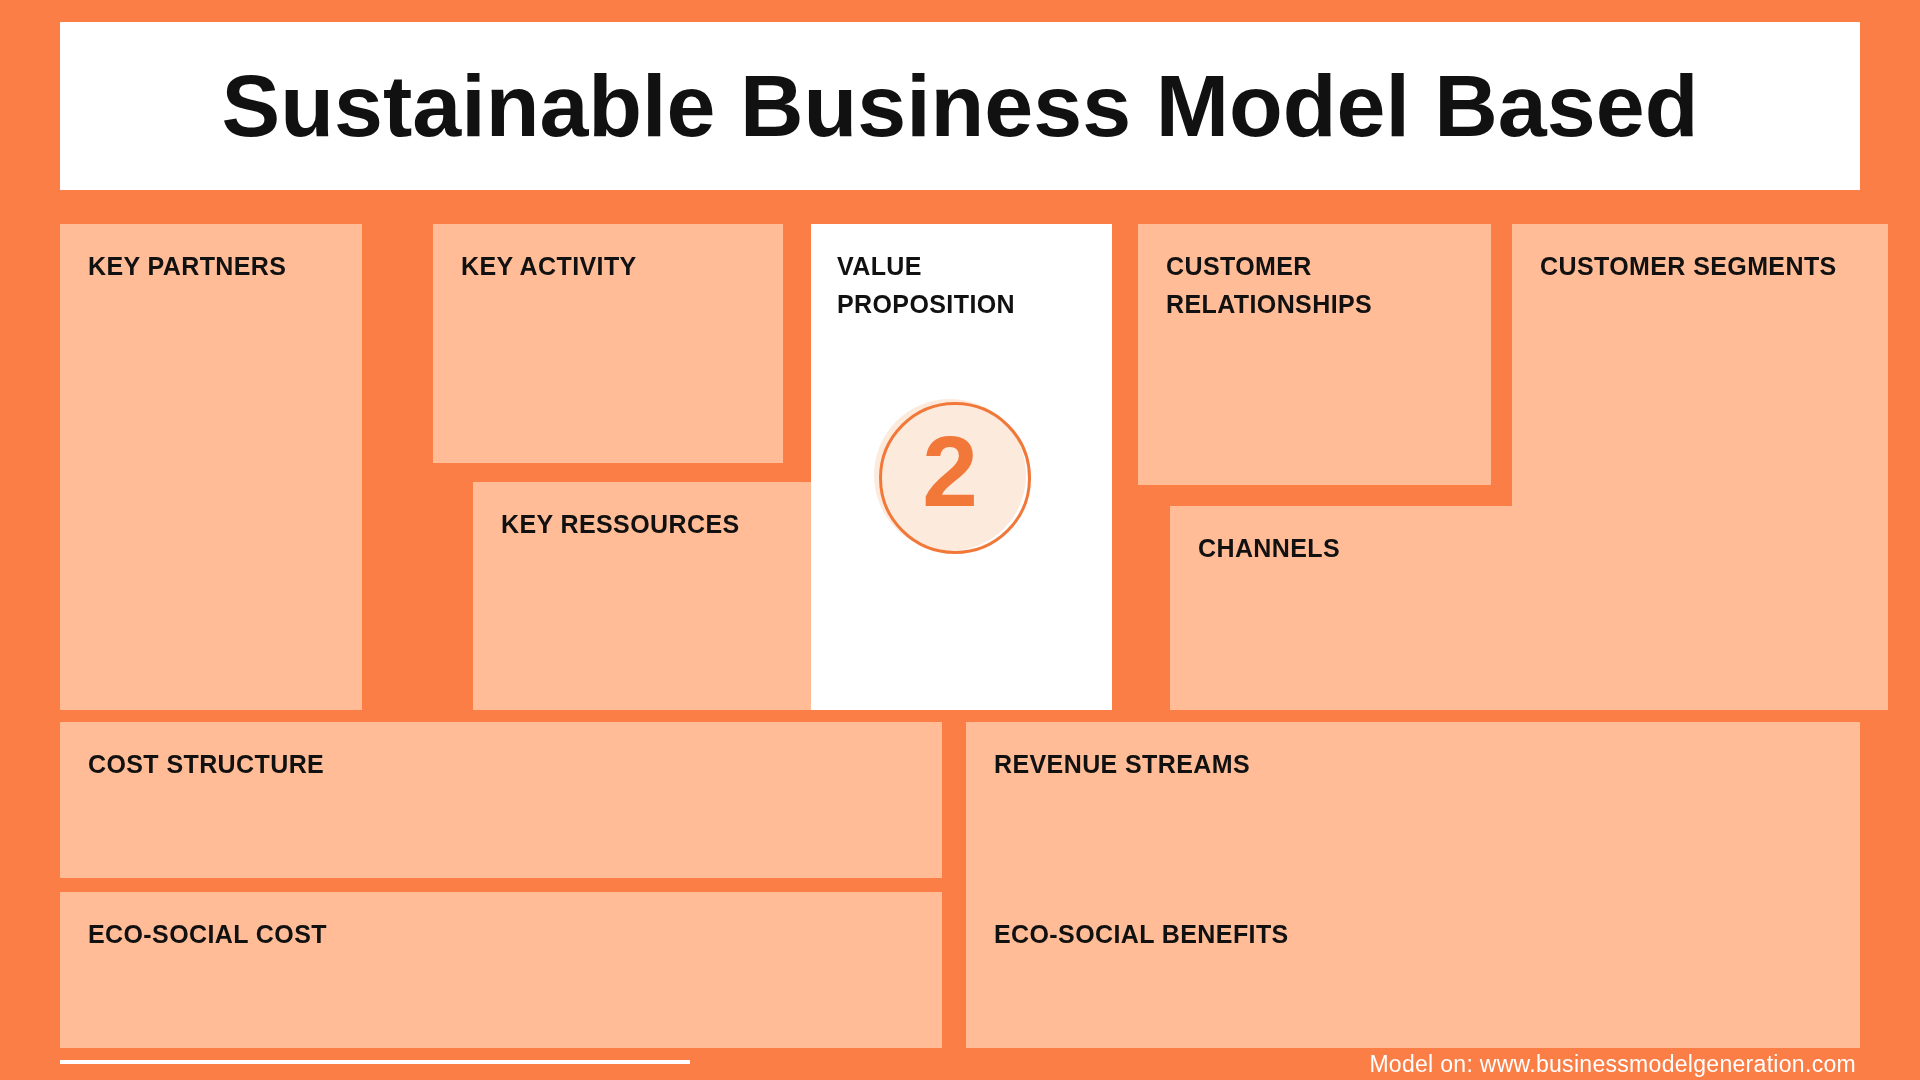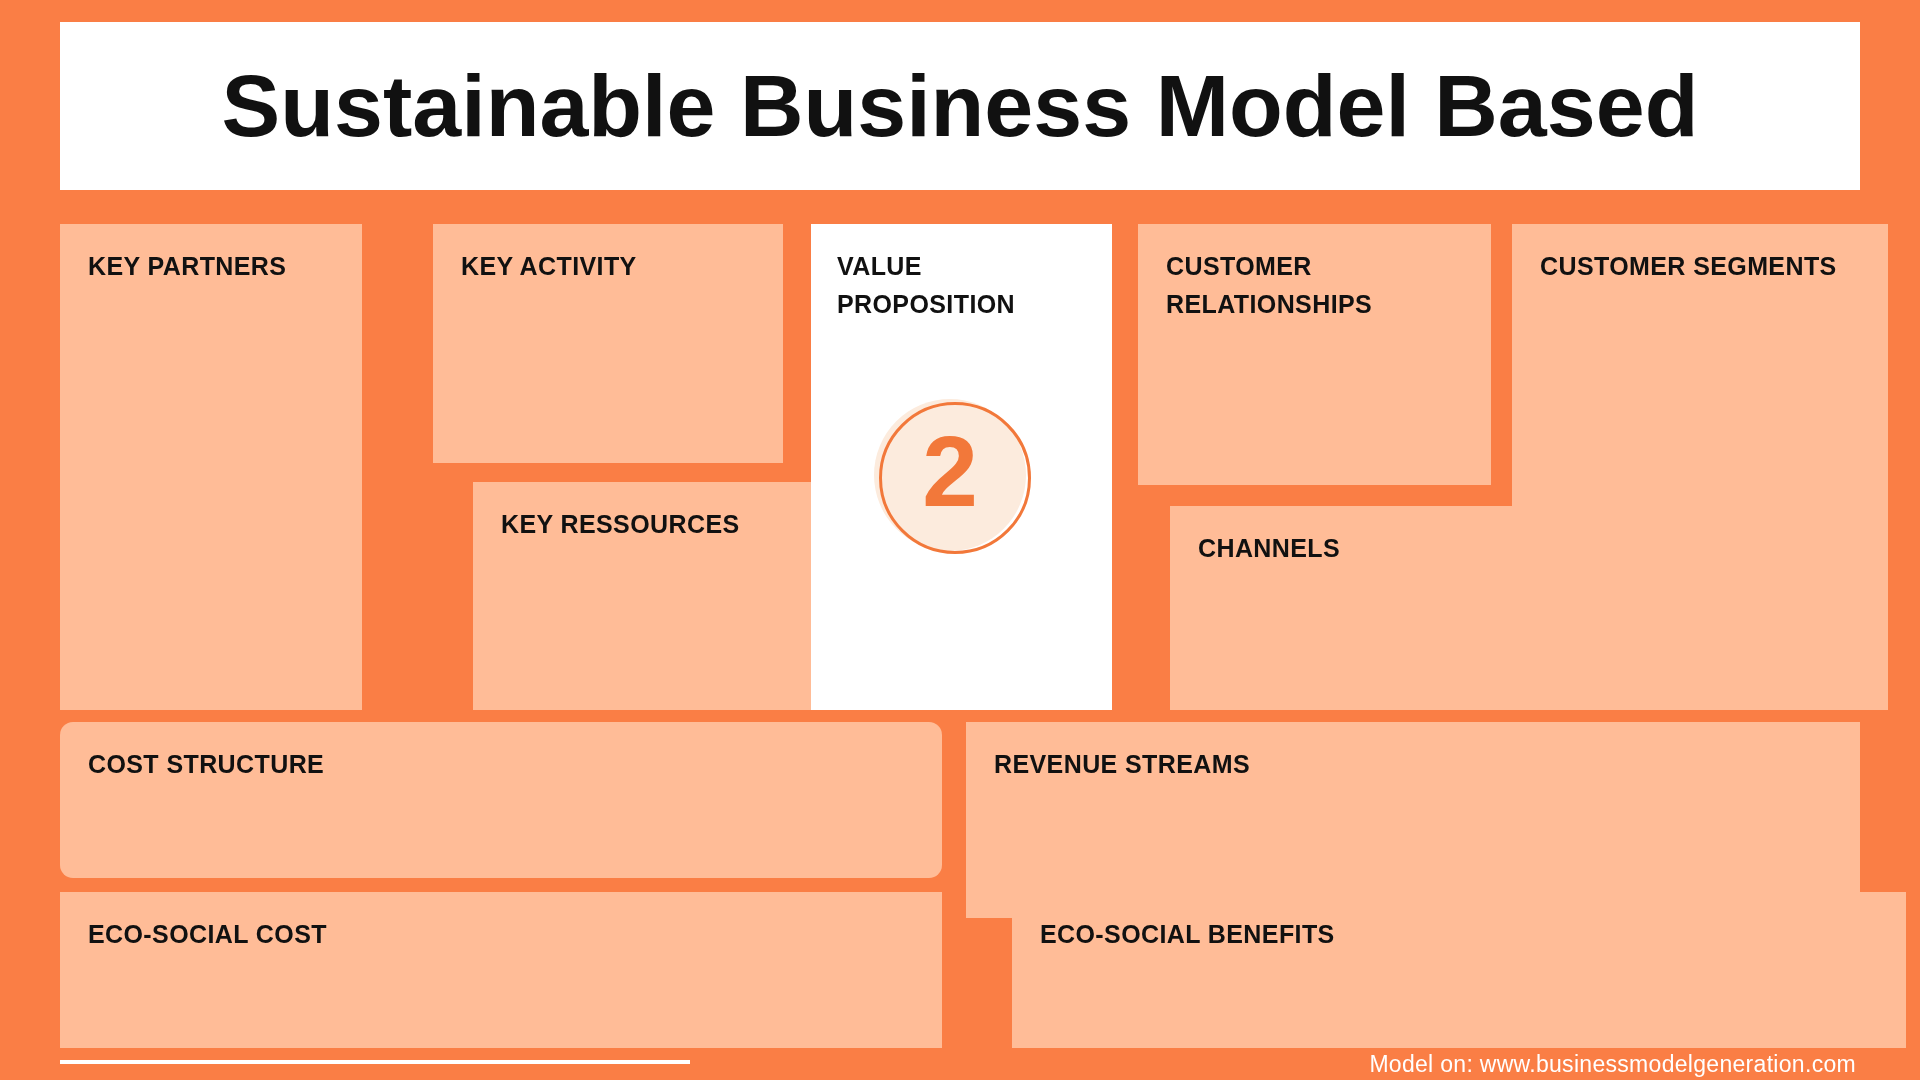--- a/index.html
+++ b/index.html
@@ -27,24 +27,24 @@
   .box.white{background:#FFFFFF;}
   
   .kp{left:60px;  top:224px;width:302px;height:486px;}
   .ka{left:433px; top:224px;width:350px;height:239px;}
   .kr{left:433px; top:482px;width:350px;height:228px;margin-left:40px;}
   .vp{left:811px; top:224px;width:301px;height:486px;}
   .cr{left:1138px;top:224px;width:353px;height:261px;}
   .ch{left:1138px;top:506px;width:353px;height:204px;margin-left:32px;}
   .cs{left:1512px;top:224px;width:376px;height:486px;}
   
-  .cost{left:60px; top:722px;width:882px;height:156px;border-radius:13px;}
+  .cost{left:60px; top:722px;width:882px;height:156px;}
   .rev{left:966px; top:722px;width:894px;height:196px;}
   .ecoc{left:60px; top:892px;width:882px;height:156px;}
-  .ecob{left:1012px;top:892px;width:894px;height:156px;}
+  .ecob{left:966px;top:892px;width:894px;height:156px;}
   
   .vp{padding:24px 26px;}
   .badge-wrap{position:absolute;left:63px;top:175px;width:162px;height:162px;}
   .badge-fill{
     position:absolute;left:0;top:0;width:152px;height:152px;border-radius:50%;
     background:#FCEBDD;display:flex;align-items:center;justify-content:center;
   }
   .badge-ring{
     position:absolute;left:5px;top:3px;width:152px;height:152px;border-radius:50%;
     border:3px solid #F2783A;box-sizing:border-box;background:transparent;

